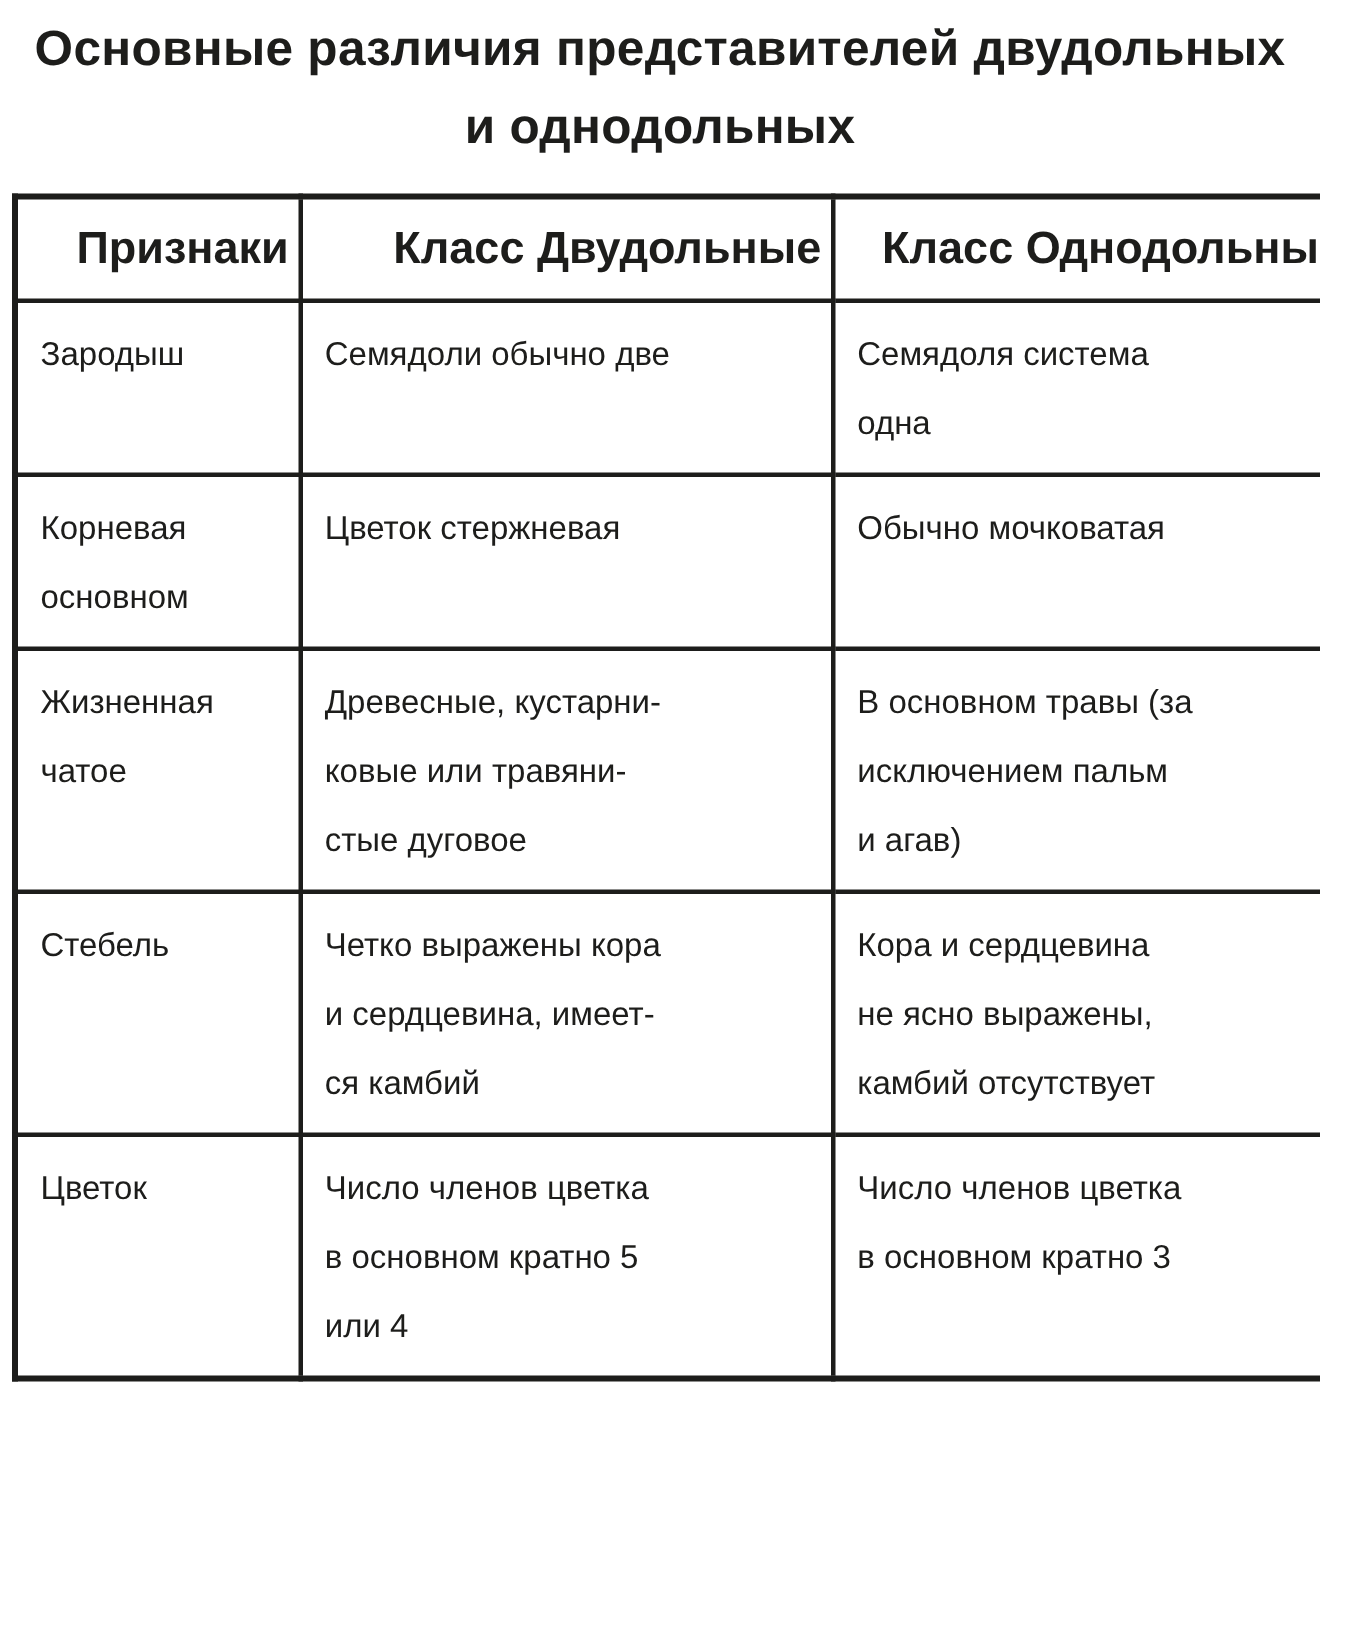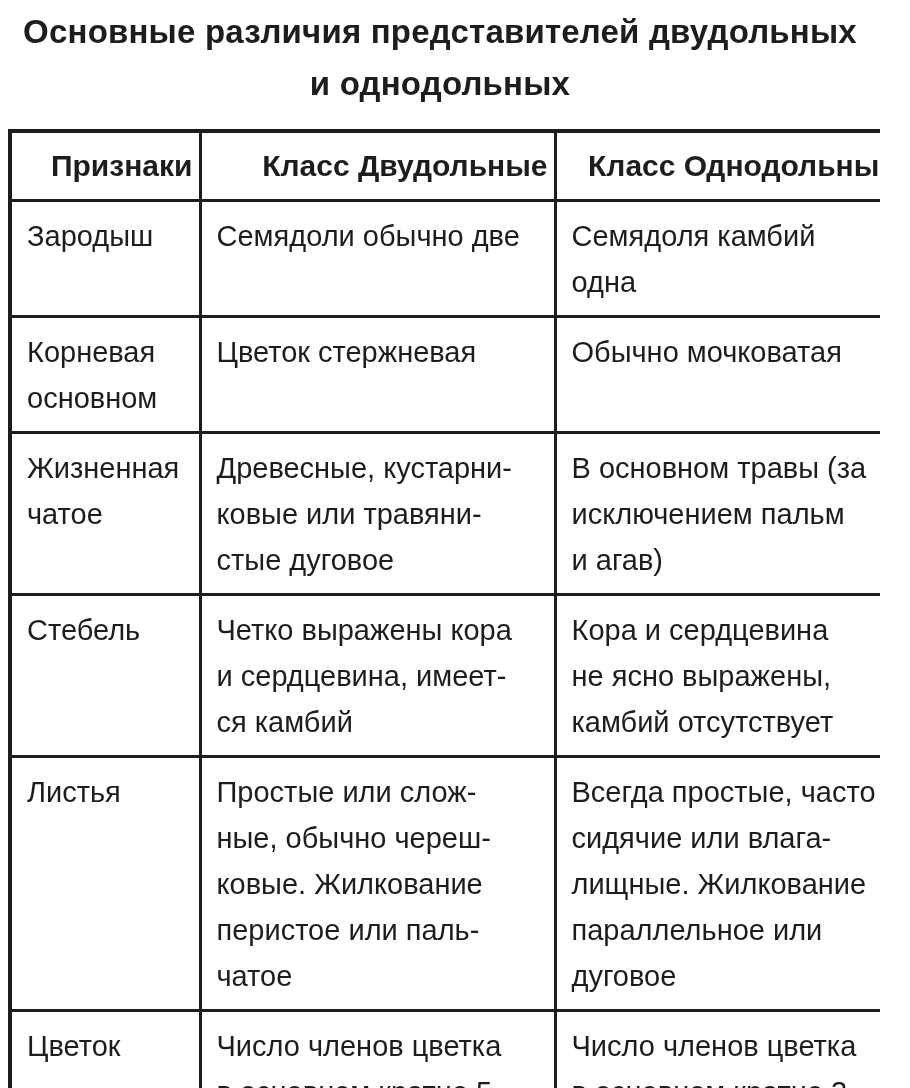--- a/index.html
+++ b/index.html
@@ -37,21 +37,21 @@
     border: 4px solid #1d1d1b;
   }
   col.c-feature  { width: 190px; }
   col.c-dicots   { width: 355px; }
   col.c-monocots { width: 349px; }
   th, td {
     border: 3px solid #1d1d1b;
     box-sizing: border-box;
     vertical-align: top;
     padding: 11px 12px 10px 15px;
-    font-size: 29px;
+    font-size: 22px;
     line-height: 46px;
     white-space: pre-line;
     overflow: hidden;
   }
   th {
     font-weight: bold;
     text-align: right;
     vertical-align: middle;
     font-size: 30px;
     padding: 10px 6px;
@@ -83,21 +83,21 @@
       <tr class="hdr">
         <th>Признаки</th>
         <th>Класс Двудольные</th>
         <th>Класс Однодольные</th>
       </tr>
     </thead>
     <tbody>
       <tr class="r-embryo">
         <td>Зародыш</td>
         <td>Семядоли обычно две</td>
-        <td>Семядоля камбий
+        <td>Семядоля система
 одна</td>
       </tr>
       <tr class="r-root">
         <td>Корневая
 основном</td>
         <td>Цветок стержневая</td>
         <td>Обычно мочковатая</td>
       </tr>
       <tr class="r-life">
         <td>Жизненная
@@ -111,33 +111,20 @@
       </tr>
       <tr class="r-stem">
         <td>Стебель</td>
         <td>Четко выражены кора
 и сердцевина, имеет-
 ся камбий</td>
         <td>Кора и сердцевина
 не ясно выражены,
 камбий отсутствует</td>
       </tr>
-      <tr class="r-leaves">
-        <td>Листья</td>
-        <td>Простые или слож-
-ные, обычно череш-
-ковые. Жилкование
-перистое или паль-
-чатое</td>
-        <td>Всегда простые, часто
-сидячие или влага-
-лищные. Жилкование
-параллельное или
-дуговое</td>
-      </tr>
       <tr class="r-flower">
         <td>Цветок</td>
         <td>Число членов цветка
 в основном кратно 5
 или 4</td>
         <td>Число членов цветка
 в основном кратно 3</td>
       </tr>
     </tbody>
   </table>

